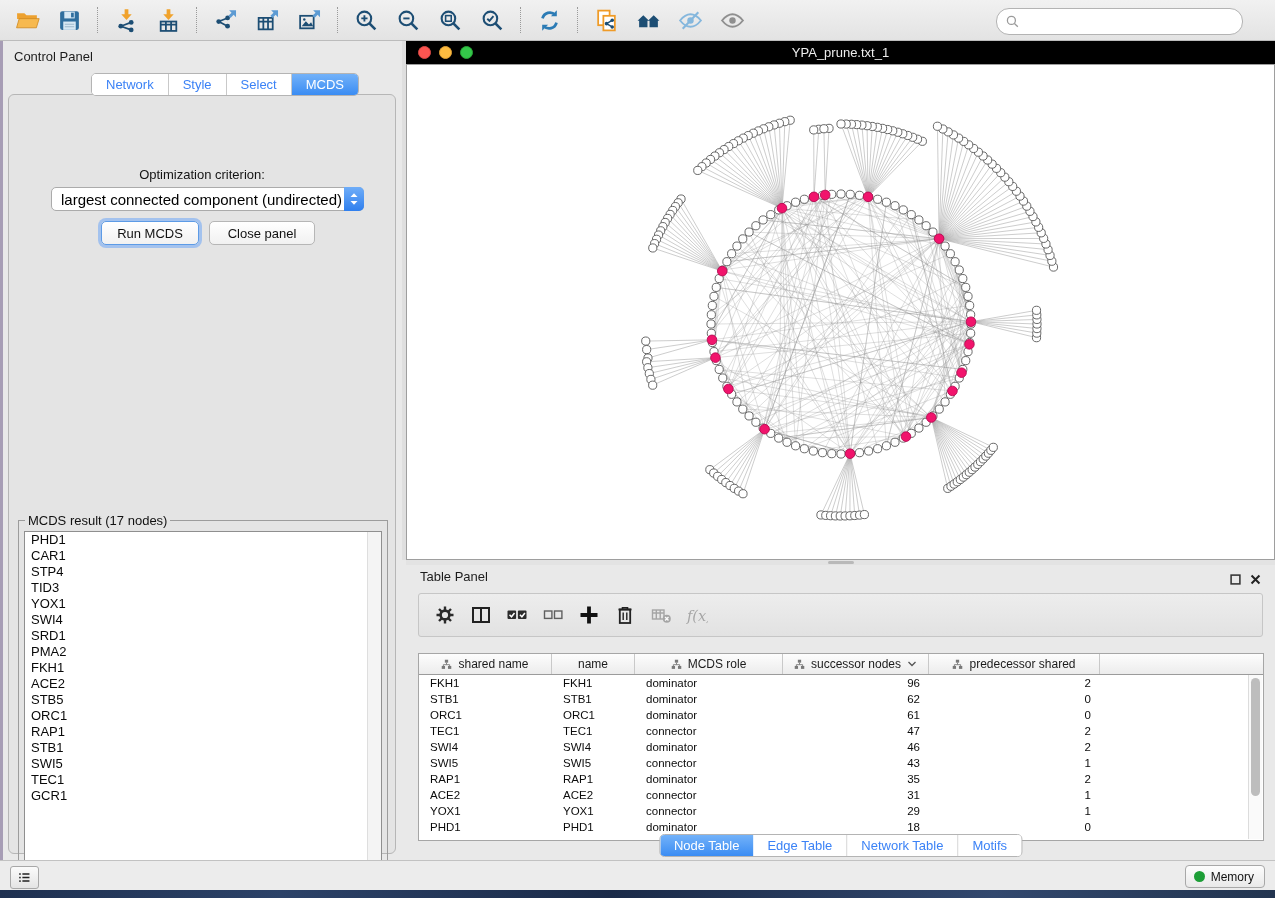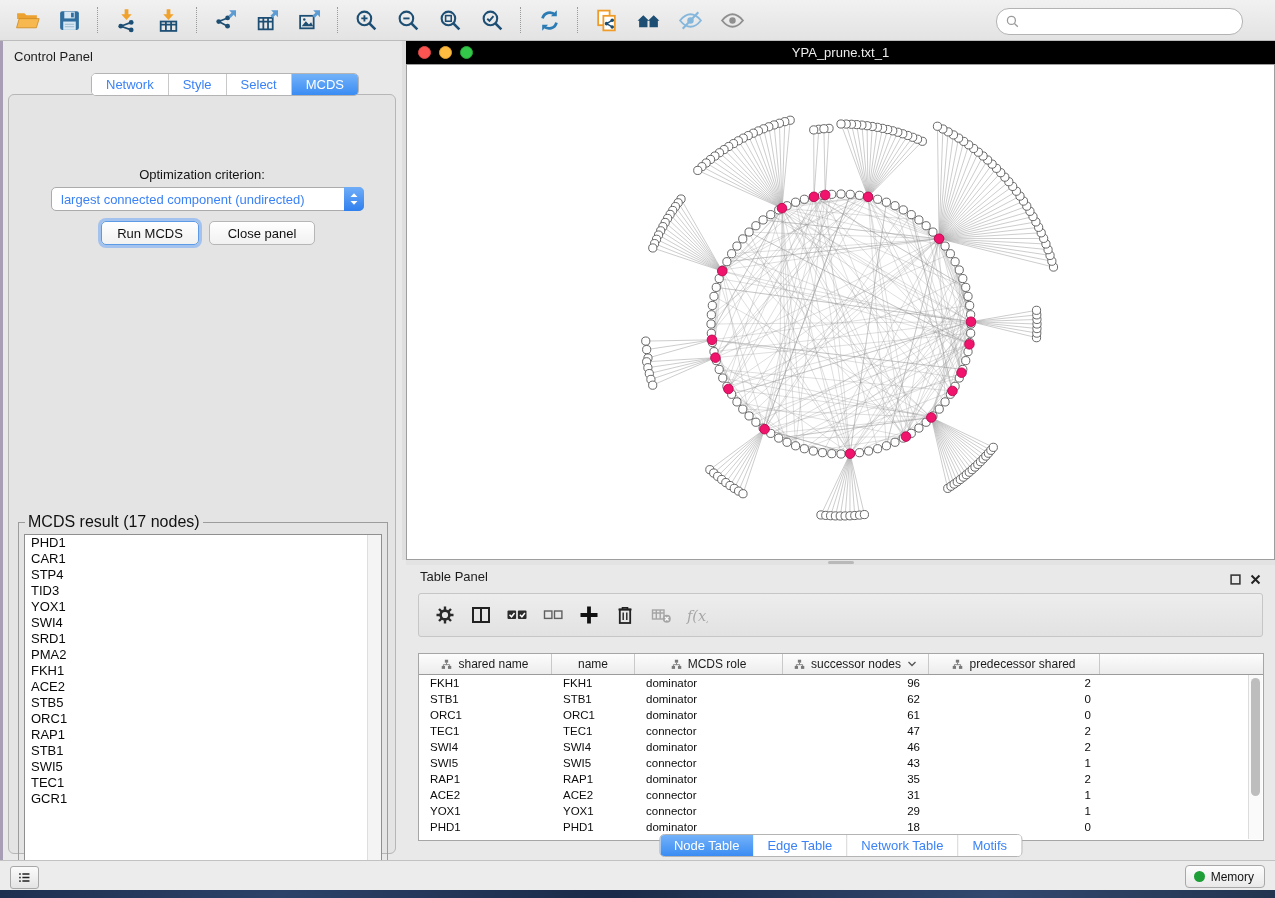--- a/index.html
+++ b/index.html
@@ -38,33 +38,33 @@
     overflow:hidden;height:21px;align-items:stretch;}
   .seg-item{font-size:13px;color:#3b82f6;padding:0 14px;display:flex;align-items:center;
     border-right:1px solid #c9c9c9;background:#fff;}
   .seg-item:last-child{border-right:none;}
   .seg-item.active{background:linear-gradient(#73b2f9,#3a8cf3);color:#fff;border-right:none;}
   #cp-tabs{position:absolute;left:50%;transform:translateX(-50%);top:32px;z-index:5;}
   #criterion-label{position:absolute;left:0;width:100%;top:72px;text-align:center;
     font-size:13px;color:#141414;}
   #criterion-select{position:absolute;left:42px;top:92px;width:313px;height:24px;background:#fff;
     border:1px solid #ababab;border-radius:5px;box-sizing:border-box;display:flex;align-items:center;}
-  #criterion-value{font-size:13px;color:#3b82f6;padding-left:9px;flex:1;white-space:nowrap;}
+  #criterion-value{font-size:15px;color:#000000;padding-left:9px;flex:1;white-space:nowrap;}
   #criterion-stepper{width:20px;height:24px;margin:-1px -1px 0 0;border-radius:0 5px 5px 0;
     background:linear-gradient(#6fadf8,#2f7fee);display:flex;align-items:center;justify-content:center;}
   #criterion-stepper svg{width:12px;height:16px;}
   .btn{background:linear-gradient(#ffffff,#f1f1f1);border:1px solid #b6b6b6;border-radius:5px;
     font-size:13px;color:#111;height:24px;display:inline-flex;align-items:center;justify-content:center;
     box-sizing:border-box;font-family:inherit;}
   #run-mcds-btn{position:absolute;left:92px;top:126px;width:98px;
     border-color:#5d9be6;box-shadow:0 0 0 3px rgba(110,165,245,.55);}
   #close-panel-btn{position:absolute;left:200px;top:126px;width:106px;}
   #mcds-result{position:absolute;left:9px;top:418px;width:370px;height:372px;
     border:1px solid #9c9c9c;margin:0;padding:3px 5px 6px 5px;box-sizing:border-box;}
-  #mcds-result legend{font-size:16px;color:#111;padding:0 3px;margin-left:1px;}
+  #mcds-result legend{font-size:13px;color:#111;padding:0 3px;margin-left:1px;}
   #mcds-list{position:relative;width:100%;height:100%;background:#fff;
     border:1px solid #8f8f8f;box-sizing:border-box;overflow:hidden;}
   .mcds-item{font-size:13px;line-height:16px;color:#090909;padding-left:6px;}
   .scroll-track{position:absolute;right:0;top:0;bottom:0;width:13px;background:#f4f4f4;
     border-left:1px solid #dedede;}
 
   
   #v-splitter{left:402px;top:41px;width:4px;height:519px;background:#dfdfdf;}
   #h-splitter{left:406px;top:560px;width:869px;height:5px;background:#e3e3e3;}
   #h-splitter .grip{position:absolute;left:50%;top:1px;transform:translateX(-50%);

